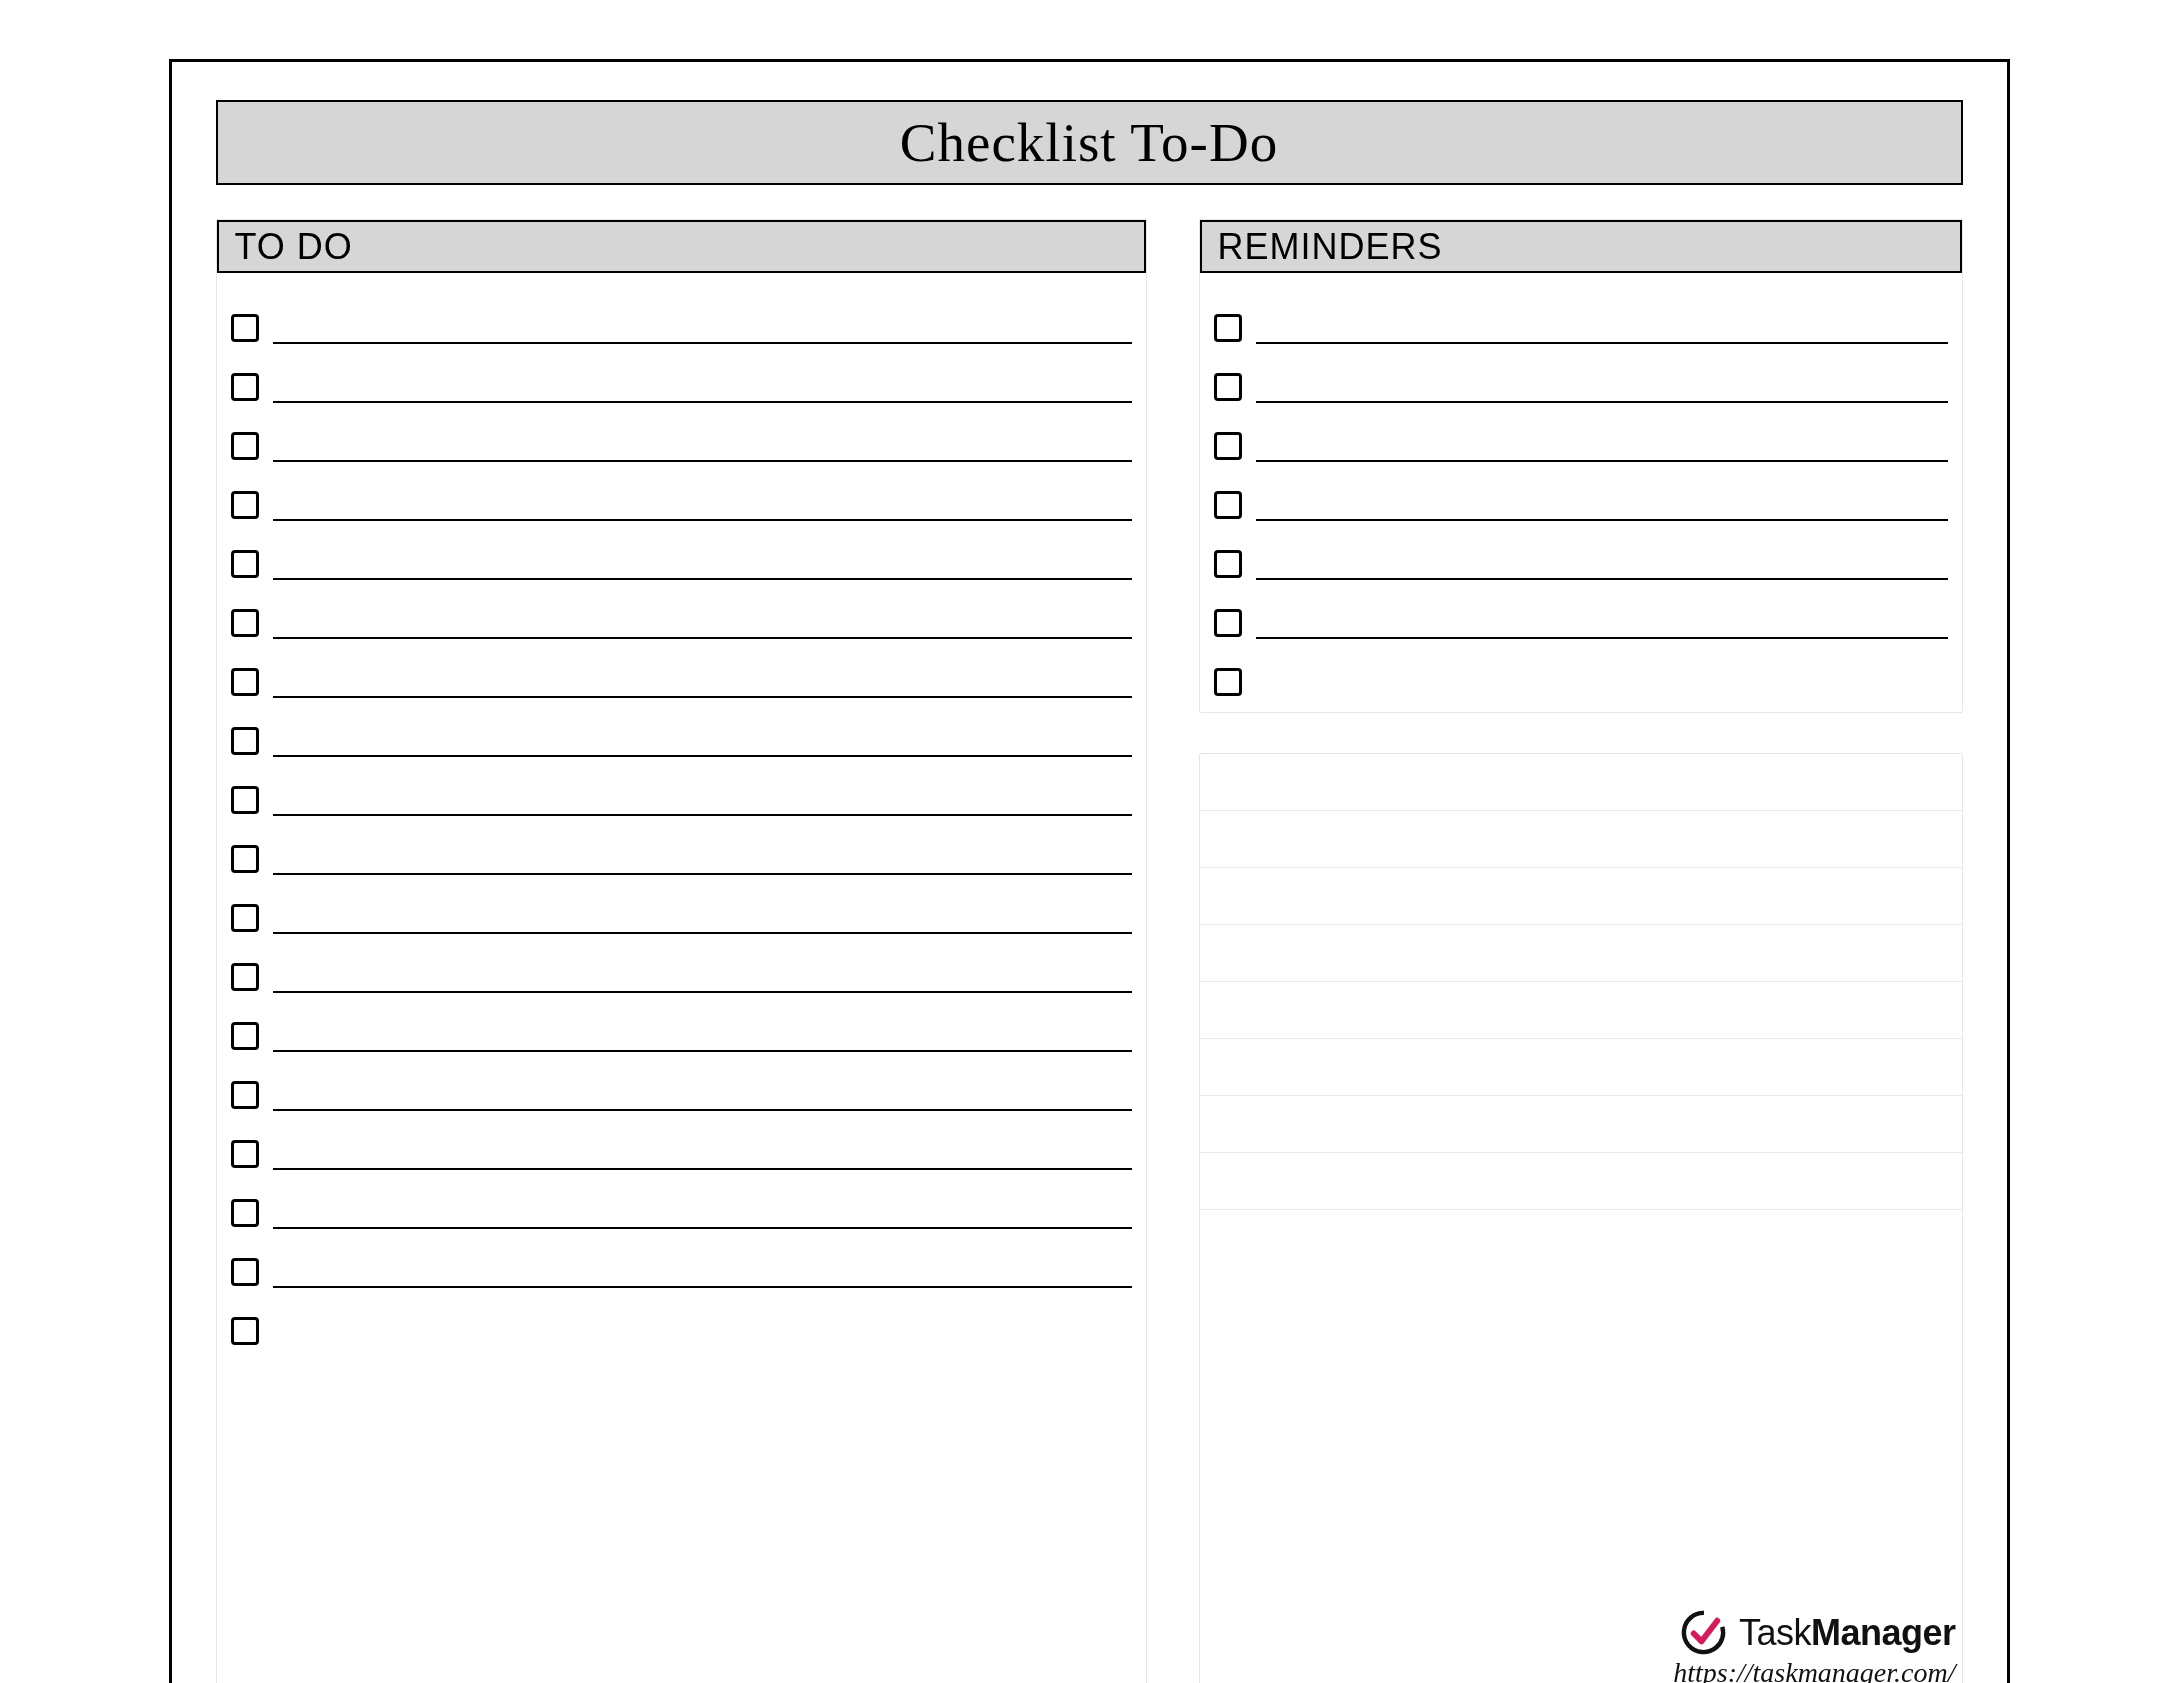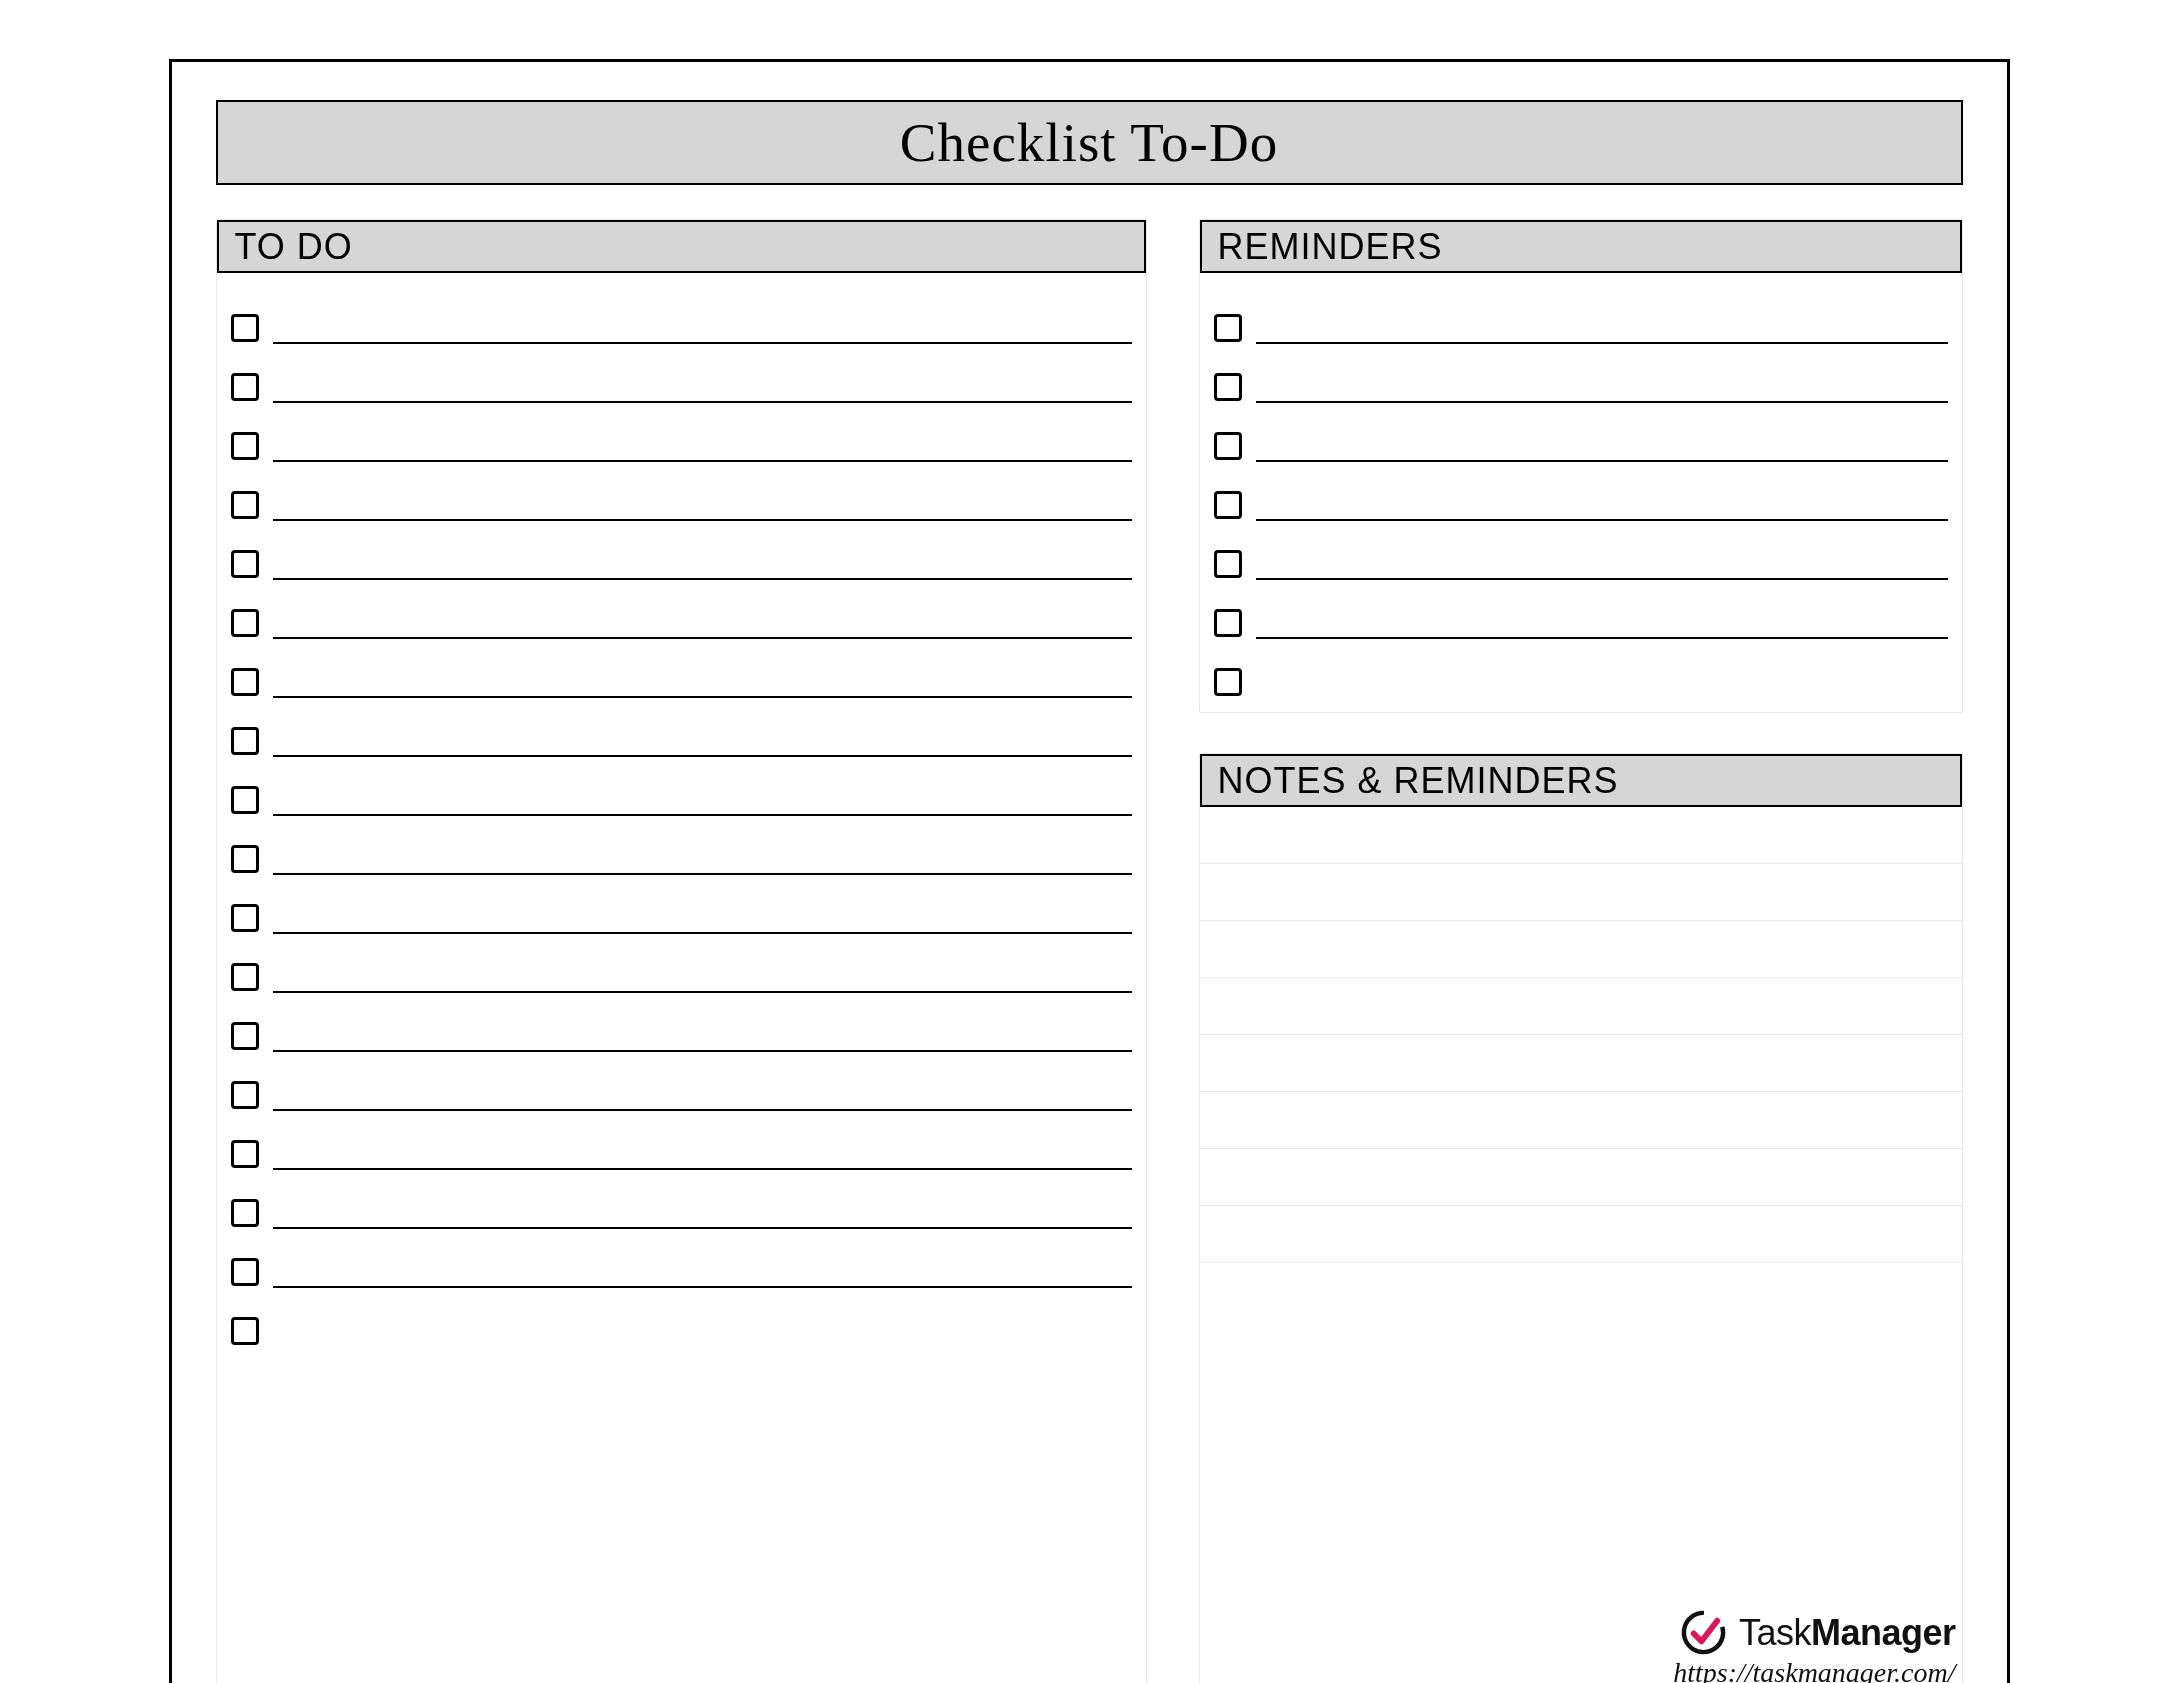--- a/index.html
+++ b/index.html
@@ -245,21 +245,20 @@
               <div class="line"></div>
             </div>
             <div class="check-row nouline">
               <div class="checkbox"></div>
               <div class="line"></div>
             </div>
           </div>
       </div>
 
       <div class="panel" style="flex:1;">
-        <div class="panel-header">NOTES &amp; REMINDERS</div>
         <div class="panel-body notes-body" id="notes-body">
             <div class="note-line"></div>
             <div class="note-line"></div>
             <div class="note-line"></div>
             <div class="note-line"></div>
             <div class="note-line"></div>
             <div class="note-line"></div>
             <div class="note-line"></div>
             <div class="note-line"></div>
             <div class="note-line"></div>

